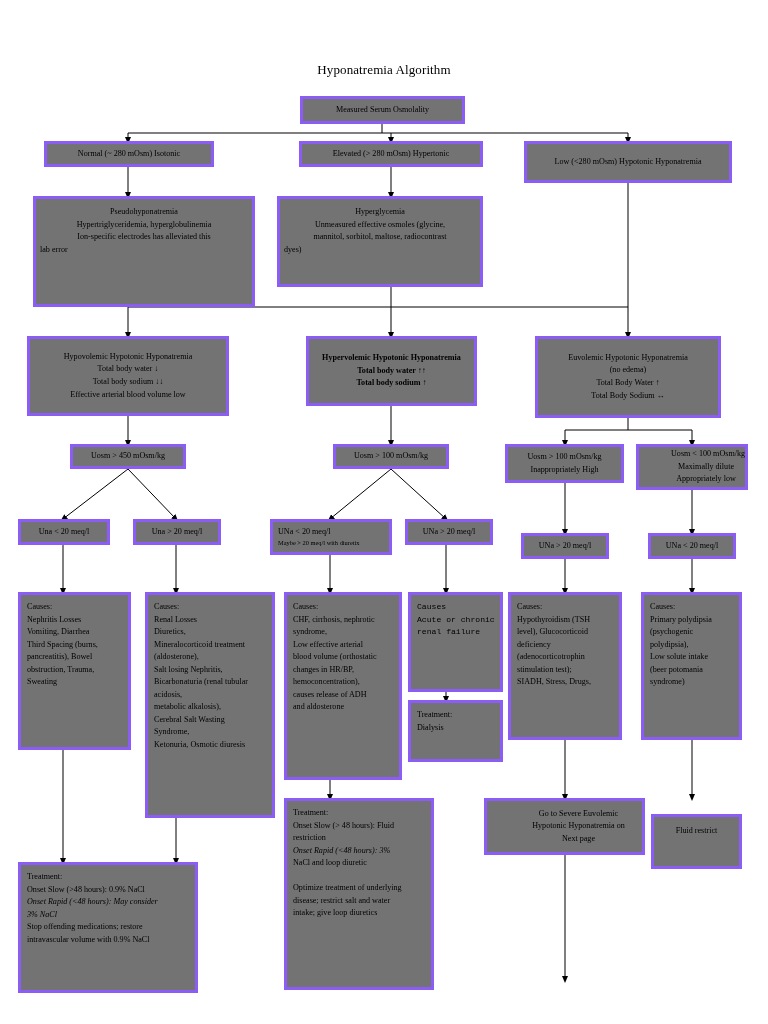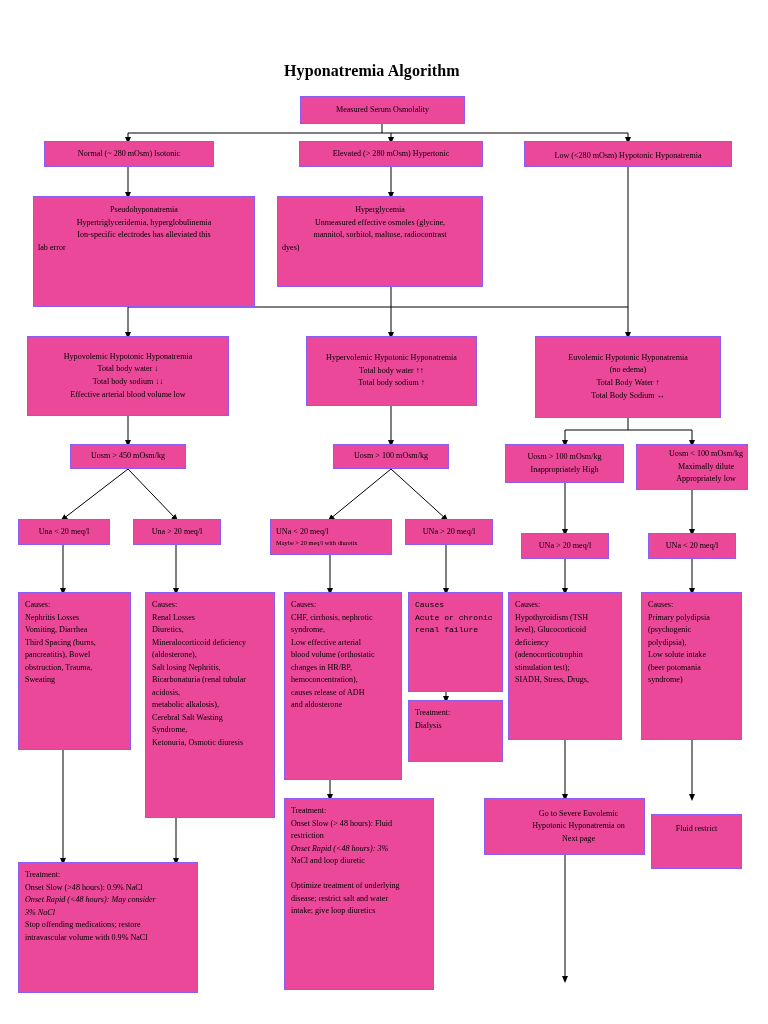--- a/index.html
+++ b/index.html
@@ -16,32 +16,32 @@
     overflow: hidden;
   }
   #canvas {
     position: absolute;
     left: 0; top: 0;
     width: 768px;
     height: 1024px;
   }
   .title {
     position: absolute;
-    font-weight: bold;
-    font-size: 16px;
-    text-align: left;
+    font-weight: normal;
+    font-size: 13px;
+    text-align: center;
     letter-spacing: 0.1px;
   }
   .box {
     position: absolute;
-    border: 1px solid #8b5cf6;
+    border: 3px solid #8b5cf6;
     box-sizing: border-box;
     font-size: 8.1px;
     line-height: 1.55;
-    background: #ec4899;
+    background: #737373;
     padding: 3px 4px;
   }
   .box.center {
     text-align: center;
   }
   .box.left {
     text-align: left;
   }
   .box .ln { display: block; white-space: nowrap; }
   .box .ital { font-style: italic; }
@@ -144,21 +144,21 @@
   </div>
 
   <div class="box center vmid" style="left:44px; top:141px; width:170px; height:26px;">
     <span class="ln">Normal (~ 280 mOsm) Isotonic</span>
   </div>
 
   <div class="box center vmid" style="left:299px; top:141px; width:184px; height:26px;">
     <span class="ln">Elevated (&gt; 280 mOsm) Hypertonic</span>
   </div>
 
-  <div class="box center vmid" style="left:524px; top:141px; width:208px; height:26px;justify-content:flex-end;">
+  <div class="box center vmid" style="left:524px; top:141px; width:208px; height:42px;">
     <span class="ln">Low (&lt;280 mOsm) Hypotonic  Hyponatremia</span>
   </div>
 
   <div class="box center" style="left:33px; top:196px; width:222px; height:111px; padding-top:7px;">
     <span class="ln">Pseudohyponatremia</span>
     <span class="ln">Hypertriglyceridemia, hyperglobulinemia</span>
     <span class="ln">Ion-specific electrodes has alleviated this</span>
     <span class="ln" style="text-align:left;">lab error</span>
   </div>
 
@@ -169,21 +169,21 @@
     <span class="ln" style="text-align:left;">dyes)</span>
   </div>
 
   <div class="box center vmid" style="left:27px; top:336px; width:202px; height:80px;">
     <span class="ln">Hypovolemic Hypotonic Hyponatremia</span>
     <span class="ln">Total body water ↓</span>
     <span class="ln">Total body sodium ↓↓</span>
     <span class="ln">Effective arterial blood volume low</span>
   </div>
 
-  <div class="box center vmid" style="left:306px; top:336px; width:171px; height:70px;">
+  <div class="box center vmid" style="left:306px; top:336px; width:171px; height:70px;font-weight:bold;">
     <span class="ln">Hypervolemic Hypotonic Hyponatremia</span>
     <span class="ln">Total body water ↑↑</span>
     <span class="ln">Total body sodium ↑</span>
   </div>
 
   <div class="box center vmid" style="left:535px; top:336px; width:186px; height:82px;">
     <span class="ln">Euvolemic Hypotonic Hyponatremia</span>
     <span class="ln">(no edema)</span>
     <span class="ln">Total Body Water ↑</span>
     <span class="ln">Total Body Sodium ↔</span>
@@ -240,21 +240,21 @@
     <span class="ln">Third Spacing (burns,</span>
     <span class="ln">pancreatitis), Bowel</span>
     <span class="ln">obstruction, Trauma,</span>
     <span class="ln">Sweating</span>
   </div>
 
   <div class="box left" style="left:145px; top:592px; width:130px; height:226px; padding-top:6px; padding-left:6px;">
     <span class="ln">Causes:</span>
     <span class="ln">Renal Losses</span>
     <span class="ln">Diuretics,</span>
-    <span class="ln">Mineralocorticoid deficiency</span>
+    <span class="ln">Mineralocorticoid treatment</span>
     <span class="ln">(aldosterone),</span>
     <span class="ln">Salt losing Nephritis,</span>
     <span class="ln">Bicarbonaturia (renal tubular</span>
     <span class="ln">acidosis,</span>
     <span class="ln">metabolic alkalosis),</span>
     <span class="ln">Cerebral Salt Wasting</span>
     <span class="ln">Syndrome,</span>
     <span class="ln">Ketonuria, Osmotic diuresis</span>
   </div>
 

